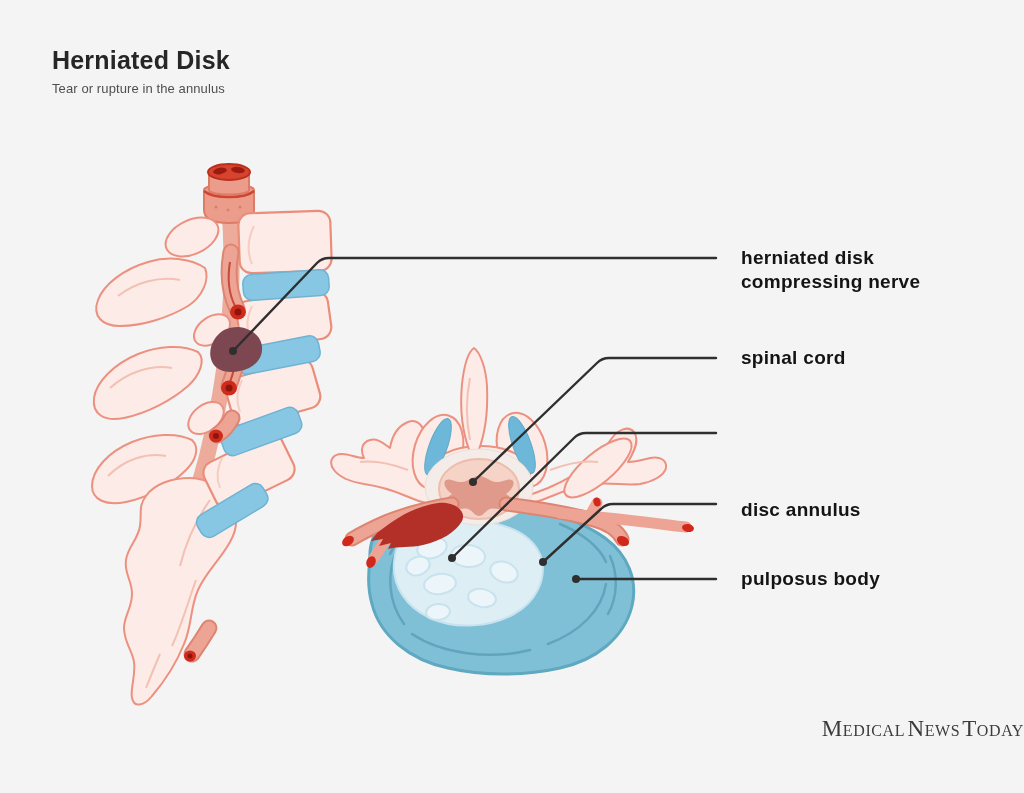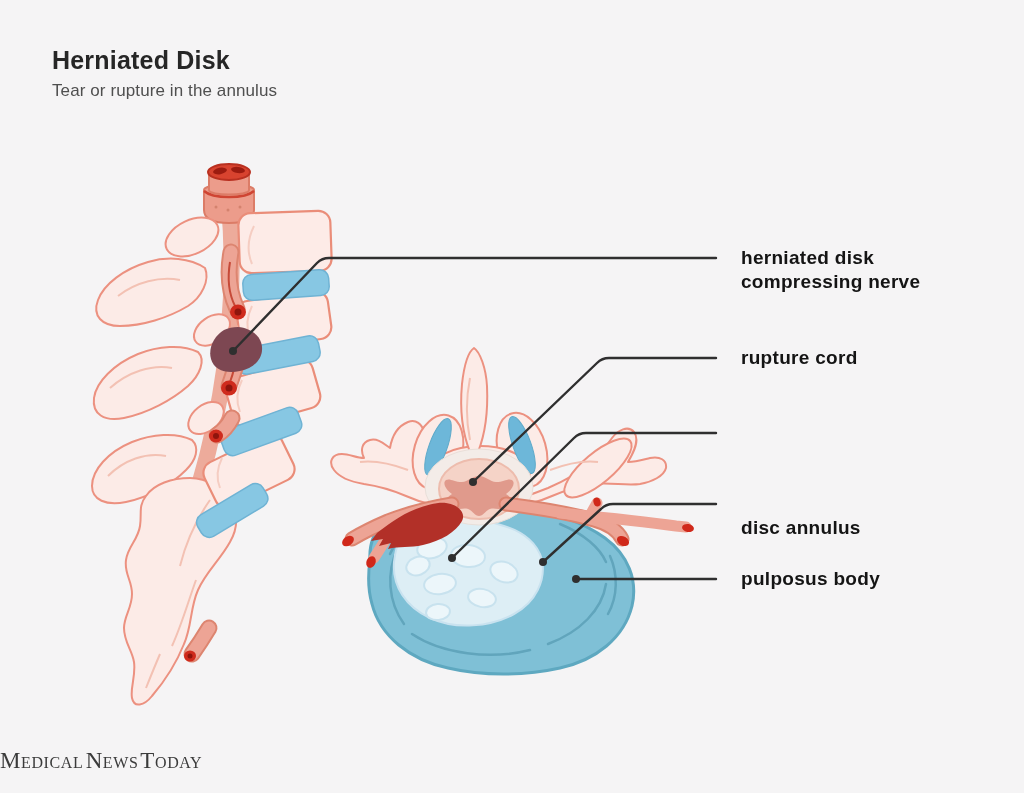--- a/index.html
+++ b/index.html
@@ -7,30 +7,30 @@
     width:1024px;height:793px;position:relative;overflow:hidden;
     background:#f5f4f5;
     font-family:"Liberation Sans","DejaVu Sans",sans-serif;
   }
   .stage{position:absolute;inset:0;width:1024px;height:793px;}
   .header{position:absolute;left:52px;top:46px;}
   .title{
     font-size:25px;font-weight:700;color:#262626;letter-spacing:.2px;line-height:28px;
   }
   .subtitle{
-    font-size:17px;font-weight:400;color:#4f4f4f;margin-top:7px;letter-spacing:.1px;
+    font-size:13px;font-weight:400;color:#4f4f4f;margin-top:7px;letter-spacing:.1px;
   }
   .diagram-svg{position:absolute;left:0;top:0;}
   .callout{
     position:absolute;left:741px;
     font-size:19px;font-weight:700;color:#141414;
     letter-spacing:.3px;line-height:24px;white-space:pre-line;
   }
   .brand{
-    position:absolute;left:0;right:0;top:748px;text-align:left;
+    position:absolute;left:0;right:0;top:716px;text-align:right;
     font-family:"Liberation Serif","DejaVu Serif",serif;
     font-variant:small-caps;
     font-size:23px;color:#3b3b3b;letter-spacing:.6px;word-spacing:-4px;
   }
 </style>
 </head>
 <body>
 
 <div class="stage">
 
@@ -242,19 +242,19 @@
     </g>
   </svg>
 
   <div class="header">
     <div class="title">Herniated Disk</div>
     <div class="subtitle">Tear or rupture in the annulus</div>
   </div>
 
   <div class="callout" style="top:246px">herniated disk
 compressing nerve</div>
-  <div class="callout" style="top:346px">rupture cord</div>
-  <div class="callout" style="top:516px">disc annulus</div>
+  <div class="callout" style="top:346px">spinal cord</div>
+  <div class="callout" style="top:498px">disc annulus</div>
   <div class="callout" style="top:567px">pulposus body</div>
 
   <div class="brand">Medical News Today</div>
 
 </div>
 
 </body></html>

